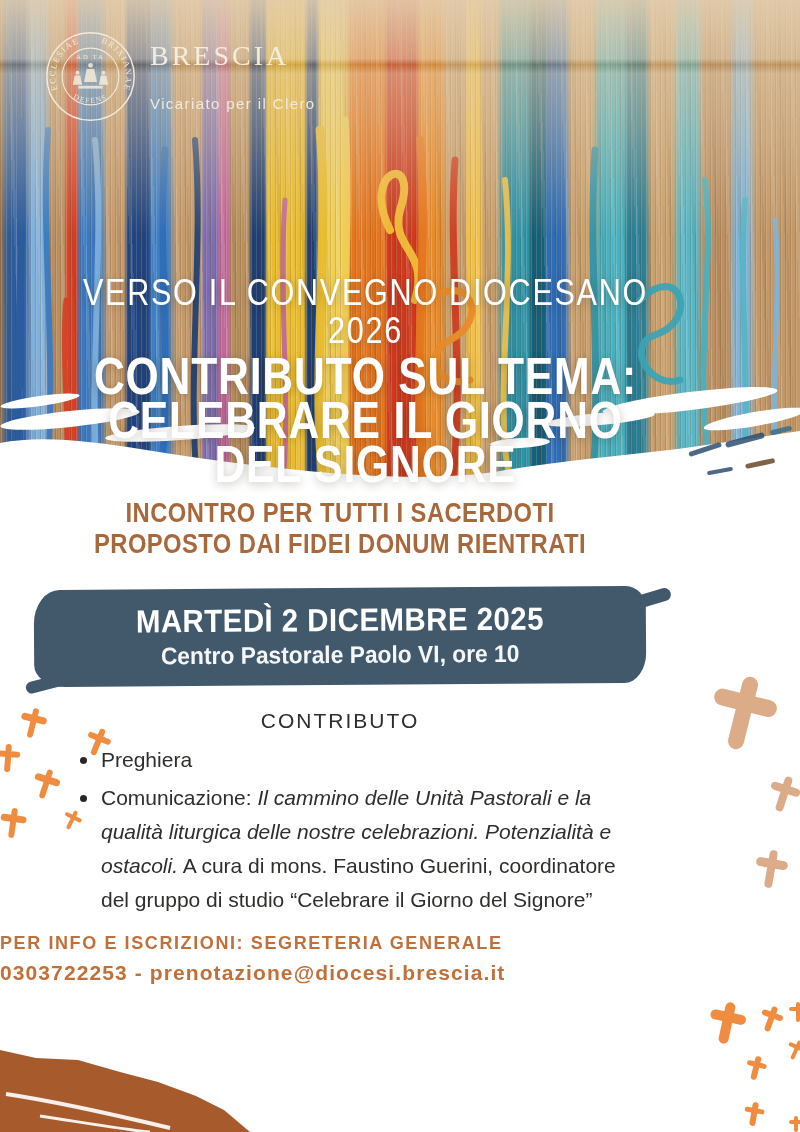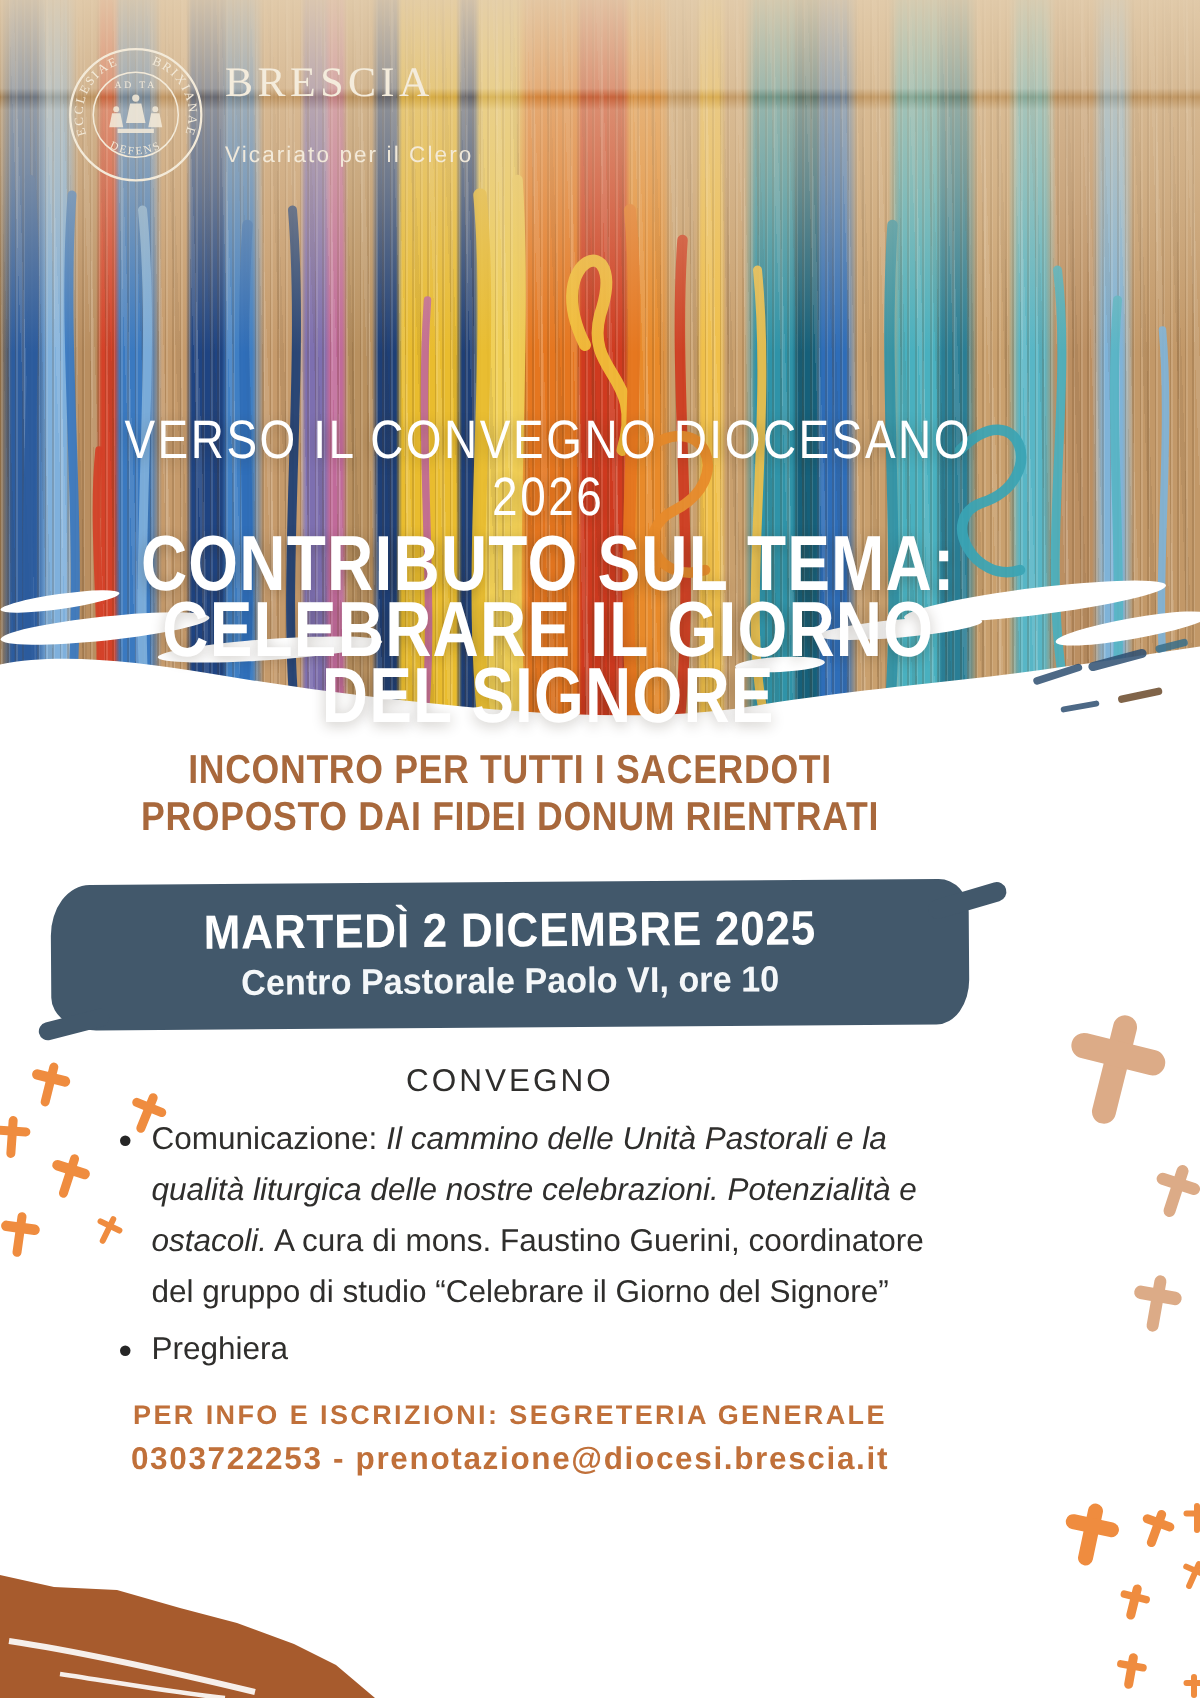--- a/index.html
+++ b/index.html
@@ -66,21 +66,21 @@
   .banner-loc{font-size:24px;font-weight:700;margin-top:4px;line-height:27px;transform:scaleX(.95);color:#f4f7f9}
 
   .program-heading{margin-top:24px;text-align:center;font-size:21px;font-weight:400;
           letter-spacing:2px;color:var(--text_dark)}
   .program-list{list-style:none;margin:10px 0 0;padding:0 60px 0 80px}
   .program-list li{display:flex;align-items:flex-start;margin-bottom:4px}
   .program-list .dot{flex:0 0 auto;width:7px;height:7px;border-radius:50%;background:#262626;margin:14px 14px 0 0}
   .program-list p{margin:0;font-size:21px;line-height:34px;max-width:650px;color:var(--text_dark)}
   .program-list em{font-style:italic}
 
-  .footer{margin-top:14px;text-align:center;color:var(--footer_orange);font-weight:700}
+  .footer{margin-top:14px;text-align:left;color:var(--footer_orange);font-weight:700}
   .f1{font-size:18px;letter-spacing:1.6px;line-height:25px}
   .f2{font-size:21px;letter-spacing:1.1px;margin-top:4px;line-height:25px}
 
   
   .cross{position:absolute;width:var(--s);height:var(--s);z-index:3}
   .cross i{position:absolute;display:block;background:var(--c);border-radius:99px}
   .cross i:first-child{left:calc(50% - var(--s)/9);top:0;width:calc(var(--s)/4.5);height:100%}
   .cross i:last-child{top:calc(36% - var(--s)/9);left:7%;width:86%;height:calc(var(--s)/4.5)}
   .brush-brown{position:absolute;left:0;bottom:0;z-index:2}
 </style>
@@ -179,30 +179,30 @@
   <div class="invite">
     <div>INCONTRO PER TUTTI I SACERDOTI</div>
     <div>PROPOSTO DAI FIDEI DONUM RIENTRATI</div>
   </div>
 
   <div class="banner">
     <div class="banner-date">MARTEDÌ 2 DICEMBRE 2025</div>
     <div class="banner-loc">Centro Pastorale Paolo VI, ore 10</div>
   </div>
 
-  <div class="program-heading">CONVEGNO</div>
+  <div class="program-heading">CONTRIBUTO</div>
 
   <ul class="program-list">
     <li>
       <span class="dot"></span>
-      <p><span>Comunicazione:  </span><em>Il cammino delle Unità Pastorali  e la qualità liturgica delle nostre celebrazioni. Potenzialità e ostacoli.</em><span> A cura di mons. Faustino Guerini, coordinatore del gruppo di studio “Celebrare il Giorno del Signore”</span></p>
+      <p><span>Preghiera</span></p>
     </li>
     <li>
       <span class="dot"></span>
-      <p><span>Preghiera</span></p>
+      <p><span>Comunicazione:  </span><em>Il cammino delle Unità Pastorali  e la qualità liturgica delle nostre celebrazioni. Potenzialità e ostacoli.</em><span> A cura di mons. Faustino Guerini, coordinatore del gruppo di studio “Celebrare il Giorno del Signore”</span></p>
     </li>
   </ul>
 
   <div class="footer">
     <div class="f1">PER INFO E ISCRIZIONI: SEGRETERIA GENERALE</div>
     <div class="f2">0303722253 - prenotazione@diocesi.brescia.it</div>
   </div>
 </div>
 
 <div class="cross" style="left:18px;top:708px;--s:30px;--c:var(--accent_orange);transform:rotate(14deg)">

